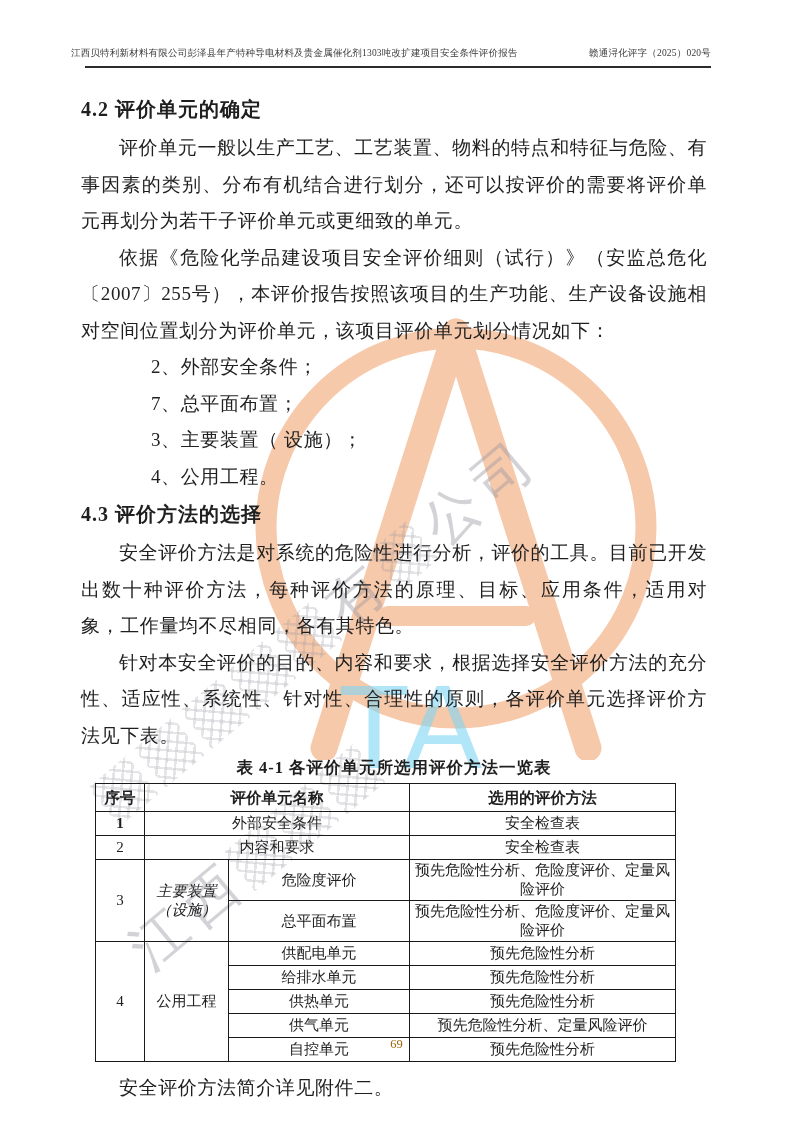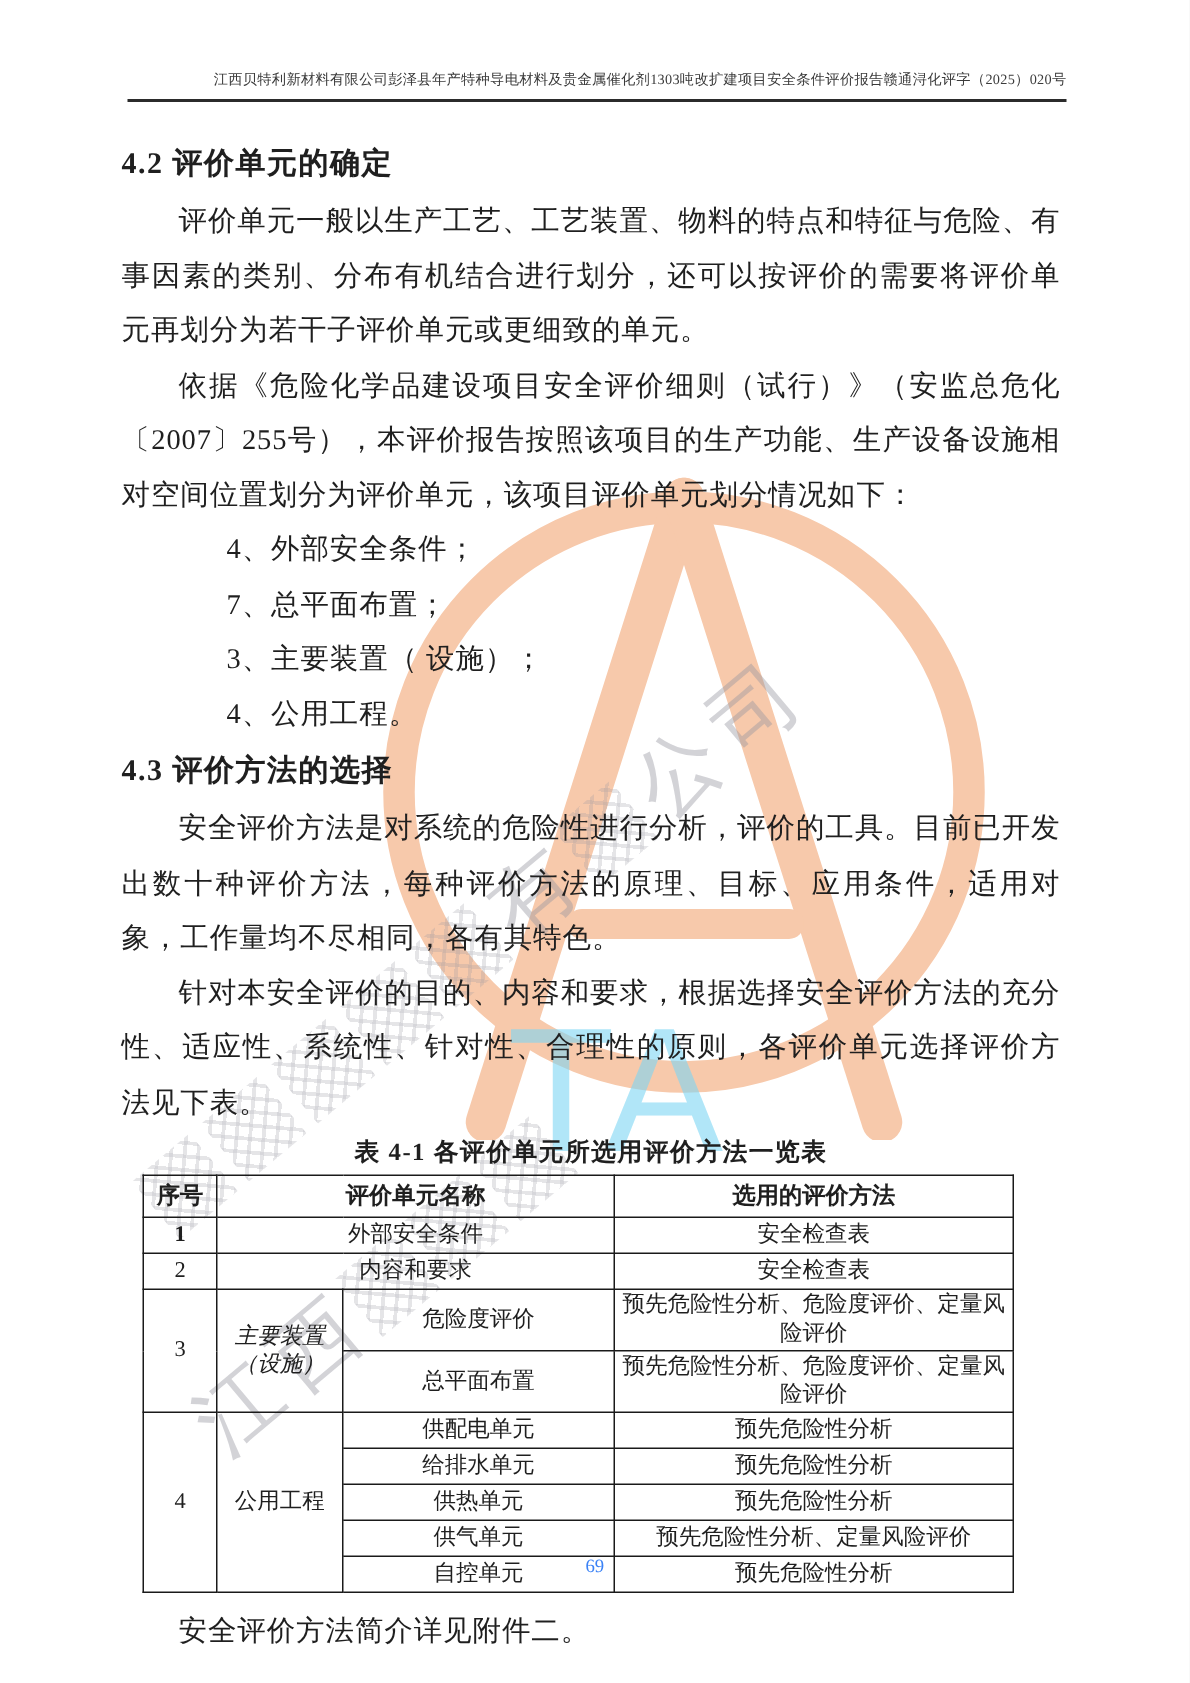--- a/index.html
+++ b/index.html
@@ -8,21 +8,21 @@
     width:793px;height:1122px;
     background:#ffffff;
     overflow:hidden;
     outline:1px solid #e6e6e6;
     font-family:"Liberation Serif","DejaVu Serif",serif;
     color:#1f1f1f;
   }
   
   .hdr{
     position:absolute;left:71px;right:82px;top:47px;
-    display:flex;justify-content:flex-end;align-items:flex-end;
+    display:flex;justify-content:space-between;align-items:flex-end;
     font-size:9.5px;color:#3a3a3a;letter-spacing:0.2px;white-space:nowrap;
   }
   .hdr-rule{position:absolute;left:85px;right:82px;top:66px;height:2px;background:#2b2b2b;}
   
   .col{position:absolute;left:81px;width:626px;top:94px;}
   .h-sec{font-size:20px;font-weight:bold;letter-spacing:1px;margin:0 0 6px 0;line-height:30px;}
   .para{
     font-size:19px;line-height:36.5px;letter-spacing:0.6px;
     text-indent:2em;margin:0;text-align:justify;
   }
@@ -36,21 +36,21 @@
     font-size:15px;table-layout:fixed;padding-left:30px;
   }
   table.tbl td{
     border:1.4px solid #1a1a1a;text-align:center;vertical-align:middle;
     padding:1px 2px;height:21px;line-height:19px;overflow:hidden;
   }
   table.tbl tr.th td{font-weight:bold;font-size:15.5px;height:25px;}
   .pre{white-space:pre-line;font-style:italic;}
   .closing{margin-top:8px;}
   
-  .footer{position:absolute;left:0;right:0;top:1037px;text-align:center;font-size:12.5px;color:#3b82f6;}
+  .footer{position:absolute;left:0;right:0;top:1037px;text-align:center;font-size:12.5px;color:#a16207;}
   
   .wm{position:absolute;pointer-events:none;z-index:0;}
   .content{position:relative;z-index:1;}
   .wm-emblem{left:228px;top:310px;}
   .wm-ta{
     left:338px;top:668px;
     font-family:"Liberation Sans","DejaVu Sans",sans-serif;
     font-size:118px;font-weight:normal;letter-spacing:2px;
     color:rgba(125,213,243,0.6);line-height:1;
   }
@@ -113,21 +113,21 @@
     <div class="hdr-rule"></div>
 
     <div class="col">
 
       <div class="h-sec">4.2 评价单元的确定</div>
 
       <p class="para">评价单元一般以生产工艺、工艺装置、物料的特点和特征与危险、有事因素的类别、分布有机结合进行划分，还可以按评价的需要将评价单元再划分为若干子评价单元或更细致的单元。</p>
       <p class="para">依据《危险化学品建设项目安全评价细则（试行）》（安监总危化〔2007〕255号），本评价报告按照该项目的生产功能、生产设备设施相对空间位置划分为评价单元，该项目评价单元划分情况如下：</p>
 
       <div class="list">
-        <div class="list-item">4、外部安全条件；</div>
+        <div class="list-item">2、外部安全条件；</div>
         <div class="list-item">7、总平面布置；</div>
         <div class="list-item">3、主要装置（ 设施）；</div>
         <div class="list-item">4、公用工程。</div>
       </div>
 
       <div class="h-sec h-sec2">4.3 评价方法的选择</div>
 
       <p class="para">安全评价方法是对系统的危险性进行分析，评价的工具。目前已开发出数十种评价方法，每种评价方法的原理、目标、应用条件，适用对象，工作量均不尽相同，各有其特色。</p>
       <p class="para">针对本安全评价的目的、内容和要求，根据选择安全评价方法的充分性、适应性、系统性、针对性、合理性的原则，各评价单元选择评价方法见下表。</p>
 

